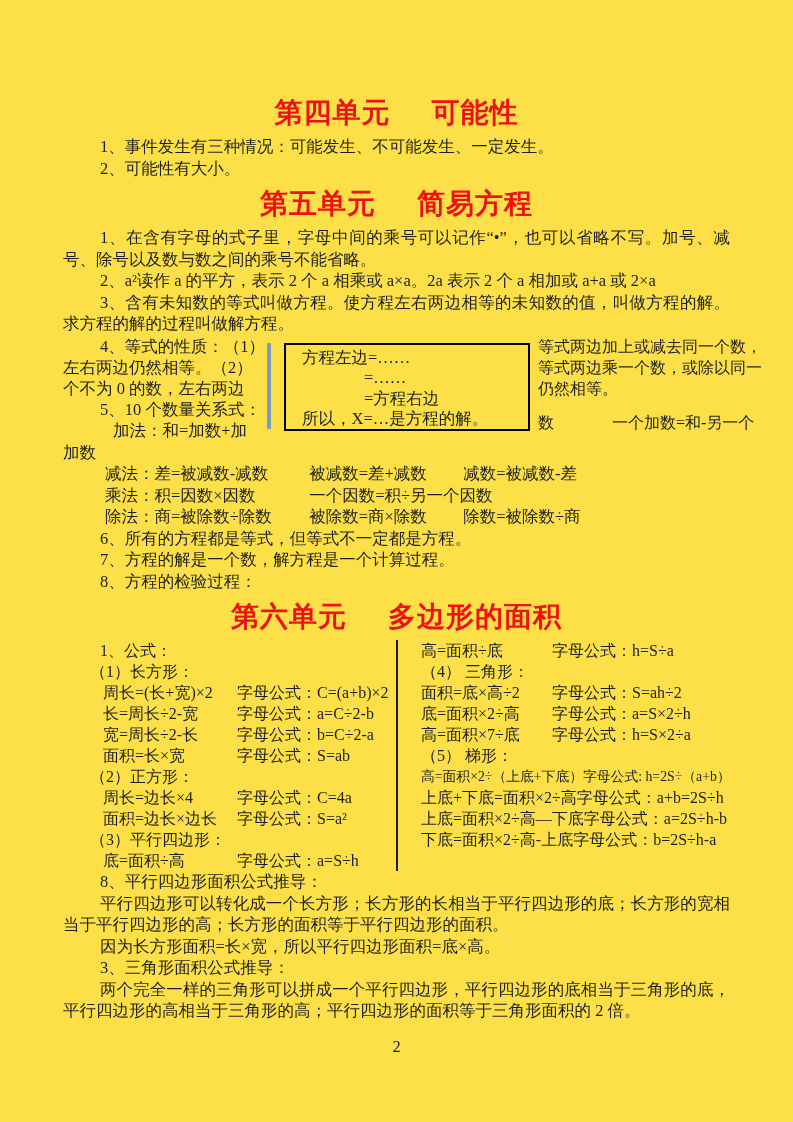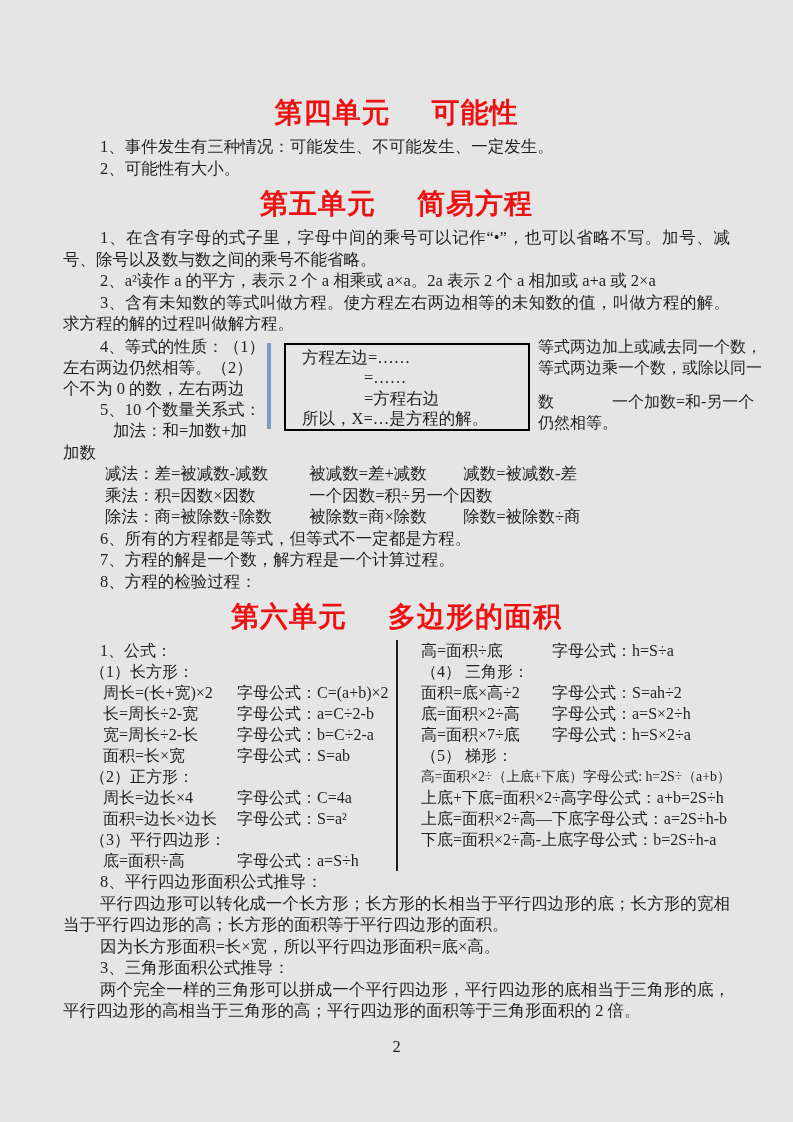--- a/index.html
+++ b/index.html
@@ -1,19 +1,19 @@
 <!DOCTYPE html>
 <html><head>
 <meta charset="utf-8">
 <style>
   html,body{margin:0;padding:0;background:#ffffff;}
   .page{
     width:793px;height:1122px;box-sizing:border-box;
     margin:0 auto;padding:96px 63px 0 63px;
-    background:#e5e5e5;outline:1px solid #cccccc;
+    background:#fde047;outline:1px solid #cccccc;
     font-family:"Liberation Serif","DejaVu Serif",serif;
     font-size:16.5px;line-height:21.5px;color:#1f1f1f;
     position:relative;overflow:hidden;
   }
   .unit-title{
     margin:0 0 6px 0;text-align:center;
     font-family:"Liberation Sans","DejaVu Sans",sans-serif;
     font-size:28px;line-height:34px;font-weight:bold;
     color:#ee1111;letter-spacing:1px;
   }
@@ -95,25 +95,25 @@
     <div class="blue-bar"></div>
     <div class="eq-box">
       <div class="bx">方程左边=……</div>
       <div class="bx bx-ind">=……</div>
       <div class="bx bx-ind">=方程右边</div>
       <div class="bx">所以，X=…是方程的解。</div>
     </div>
     <div class="colC">
       <div class="ln">等式两边加上或减去同一个数，</div>
       <div class="ln">等式两边乘一个数，或除以同一</div>
+      <div class="ln">仍然相等。</div>
       <div class="ln last">
         <span>数</span>
         <span class="gap-span">一个加数=和-另一个</span>
       </div>
-      <div class="ln">仍然相等。</div>
     </div>
   </div>
   <p class="flush">加数</p>
 
   <div class="rel-row">
     <span class="rc1">减法：差=被减数-减数</span>
     <span class="rc2">被减数=差+减数</span>
     <span class="rc3">减数=被减数-差</span>
   </div>
   <div class="rel-row">

